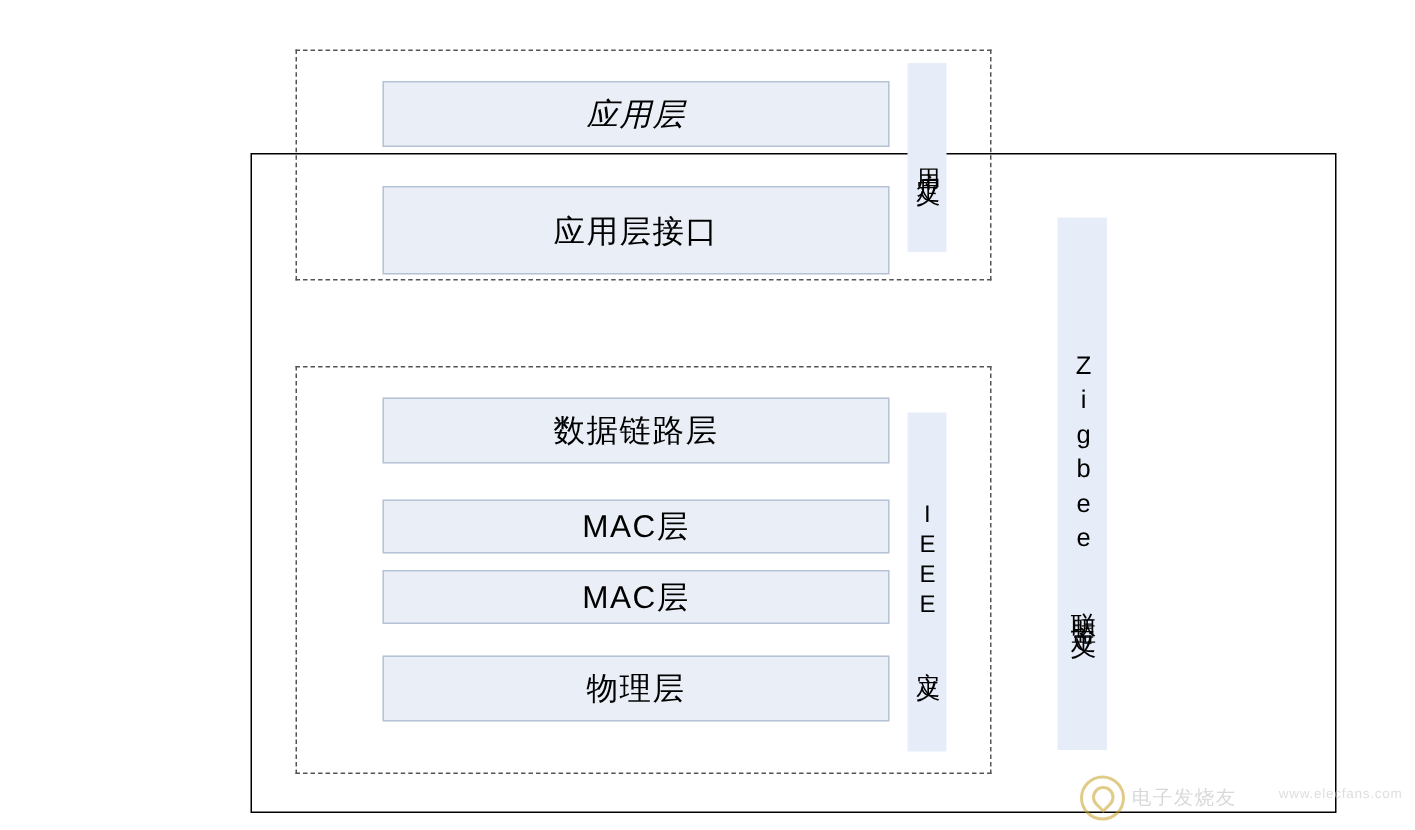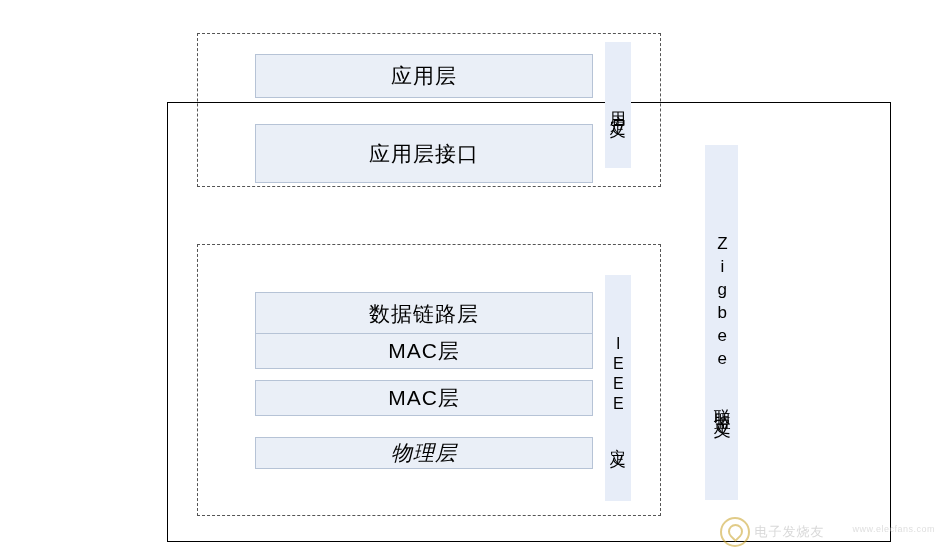--- a/index.html
+++ b/index.html
@@ -125,42 +125,42 @@
 <body>
 
 <div id="diagram">
 
   <div class="solid-box" style="left:167px; top:102px; width:722px; height:438px;"></div>
 
   <div class="dashed-box" style="left:197px; top:33px; width:462px; height:152px;"></div>
 
   <div class="dashed-box" style="left:197px; top:244px; width:462px; height:270px;"></div>
 
-  <div class="layer-box" style="left:255px; top:54px; width:338px; height:44px;">
+  <div class="layer-box" style="left:255px; top:54px; width:338px; height:44px;font-style:italic;">
     <span>应用层</span>
   </div>
 
   <div class="layer-box" style="left:255px; top:124px; width:338px; height:59px;">
     <span>应用层接口</span>
   </div>
 
 
-  <div class="layer-box" style="left:255px; top:265px; width:338px; height:44px;margin-top:27px;">
+  <div class="layer-box" style="left:255px; top:265px; width:338px; height:44px;">
     <span>数据链路层</span>
   </div>
 
   <div class="layer-box" style="left:255px; top:333px; width:338px; height:36px;">
     <span>MAC层</span>
   </div>
 
   <div class="layer-box" style="left:255px; top:380px; width:338px; height:36px;">
     <span>MAC层</span>
   </div>
 
-  <div class="layer-box" style="left:255px; top:437px; width:338px; height:32px;font-style:italic;">
+  <div class="layer-box" style="left:255px; top:437px; width:338px; height:44px;">
     <span>物理层</span>
   </div>
 
   <div class="side-box" style="left:605px; top:42px; width:26px; height:126px;">
     <span class="vtext">用户定义</span>
   </div>
 
   <div class="side-box" style="left:605px; top:275px; width:26px; height:226px;">
     <span class="vtext">IEEE 定义</span>
   </div>

